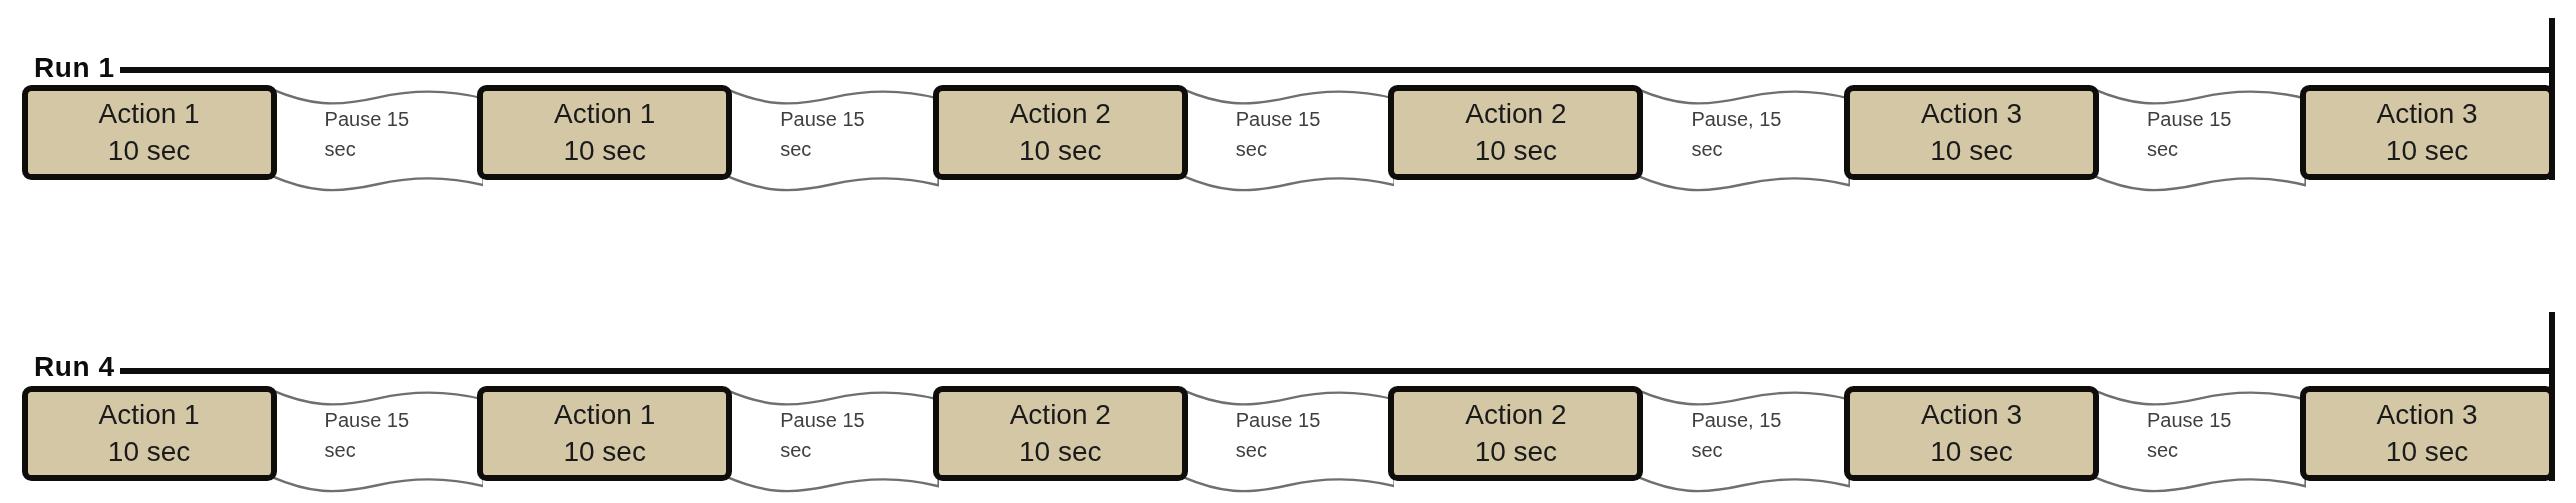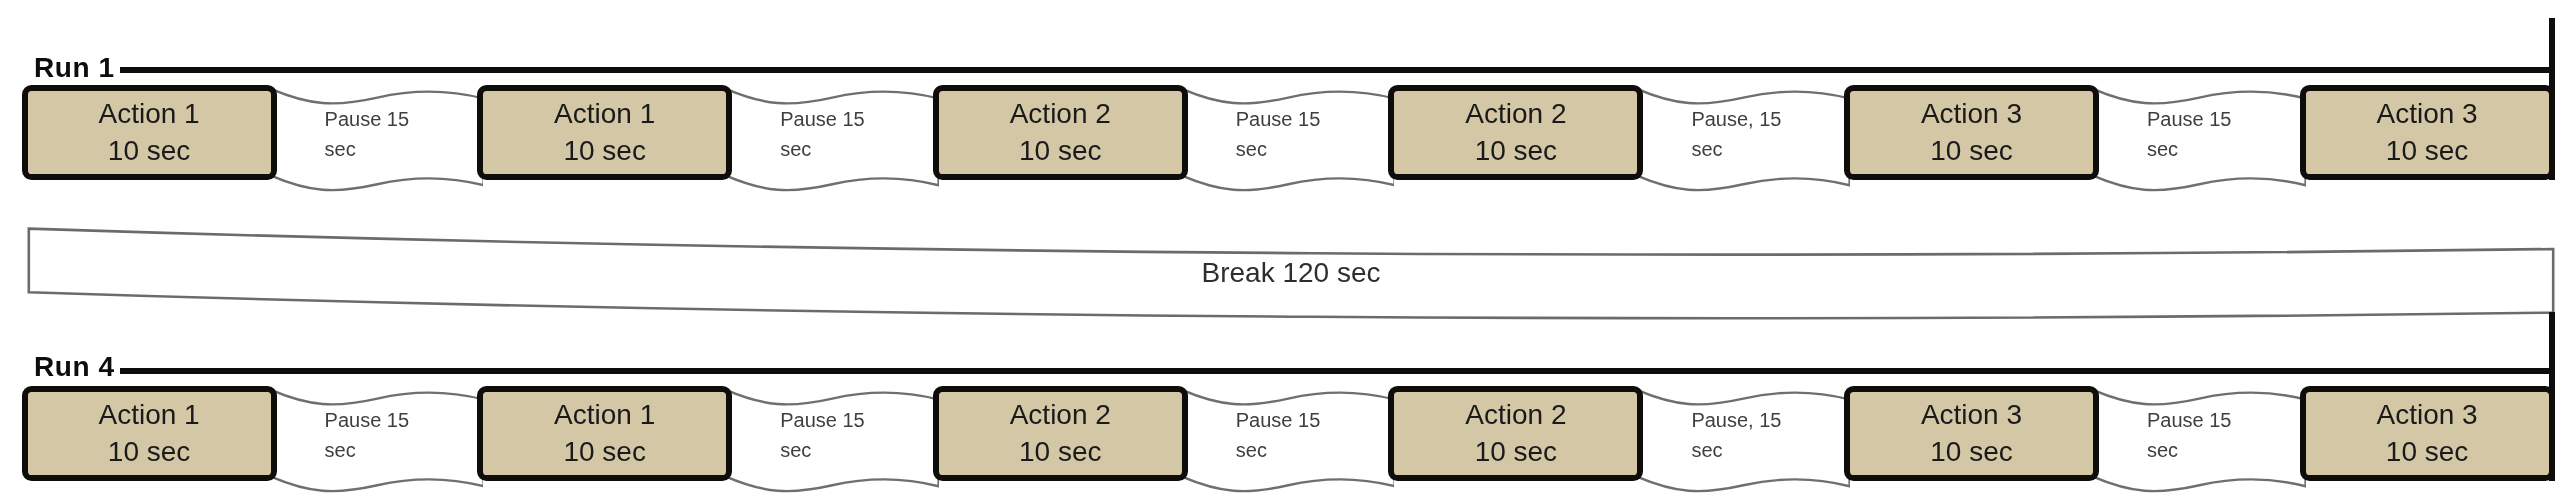--- a/index.html
+++ b/index.html
@@ -157,26 +157,20 @@
         <div>Pause 15</div>
         <div>sec</div>
       </div>
     </div>
     <div class="action-box">
       <div>Action 3</div>
       <div>10 sec</div>
     </div>
   </div>
 
-  <div class="break-band">
-    <svg viewBox="0 0 4200 170" preserveAspectRatio="none">
-      <path class="band-path" vector-effect="non-scaling-stroke" d="M3,6 C1400,52 2900,58 4197,40 L4197,146 C2900,164 1400,158 3,112 Z"></path>
-    </svg>
-    <div class="break-label">Break 120 sec</div>
-  </div>
 
   <div class="run-label" id="run2-label" style="top:353px">Run 4</div>
   <div class="run-line" style="top:368px"></div>
   <div class="vline" id="vline-bottom"></div>
 
   <div class="seq-row" id="run2-row">
     <div class="action-box">
       <div>Action 1</div>
       <div>10 sec</div>
     </div>

